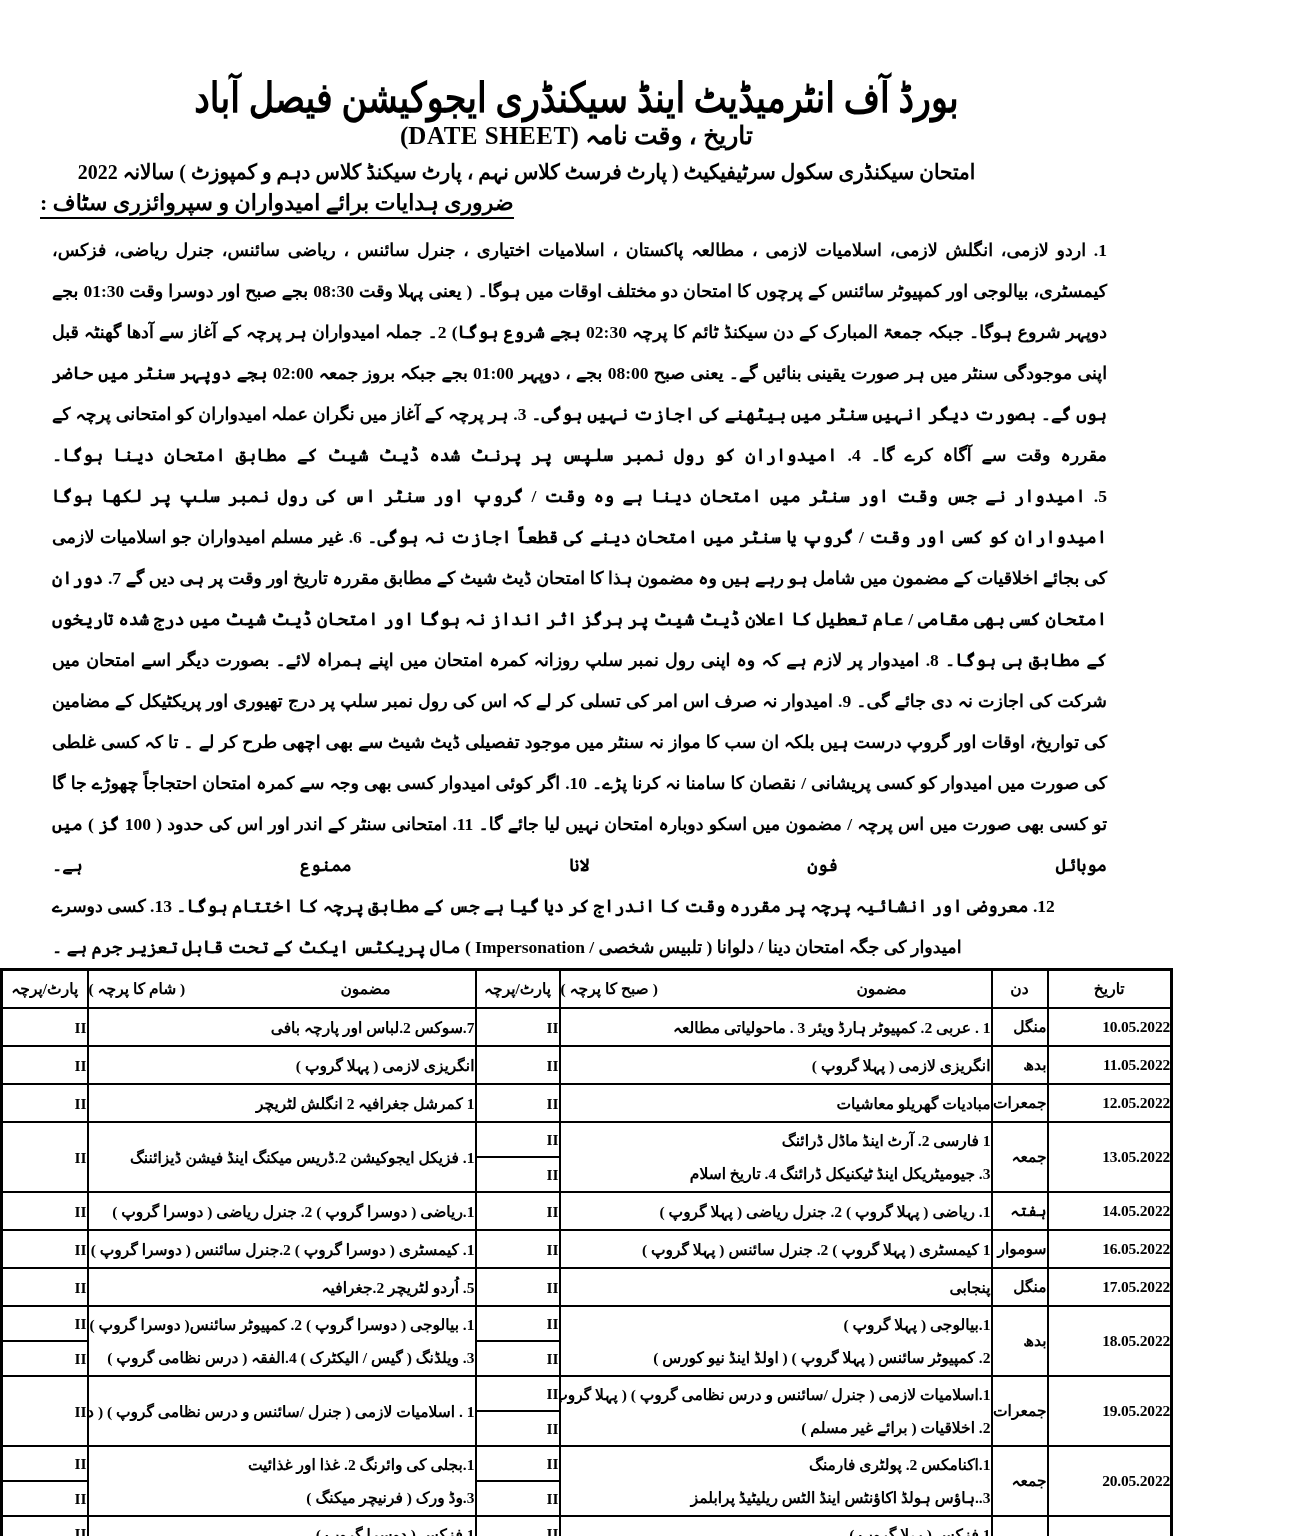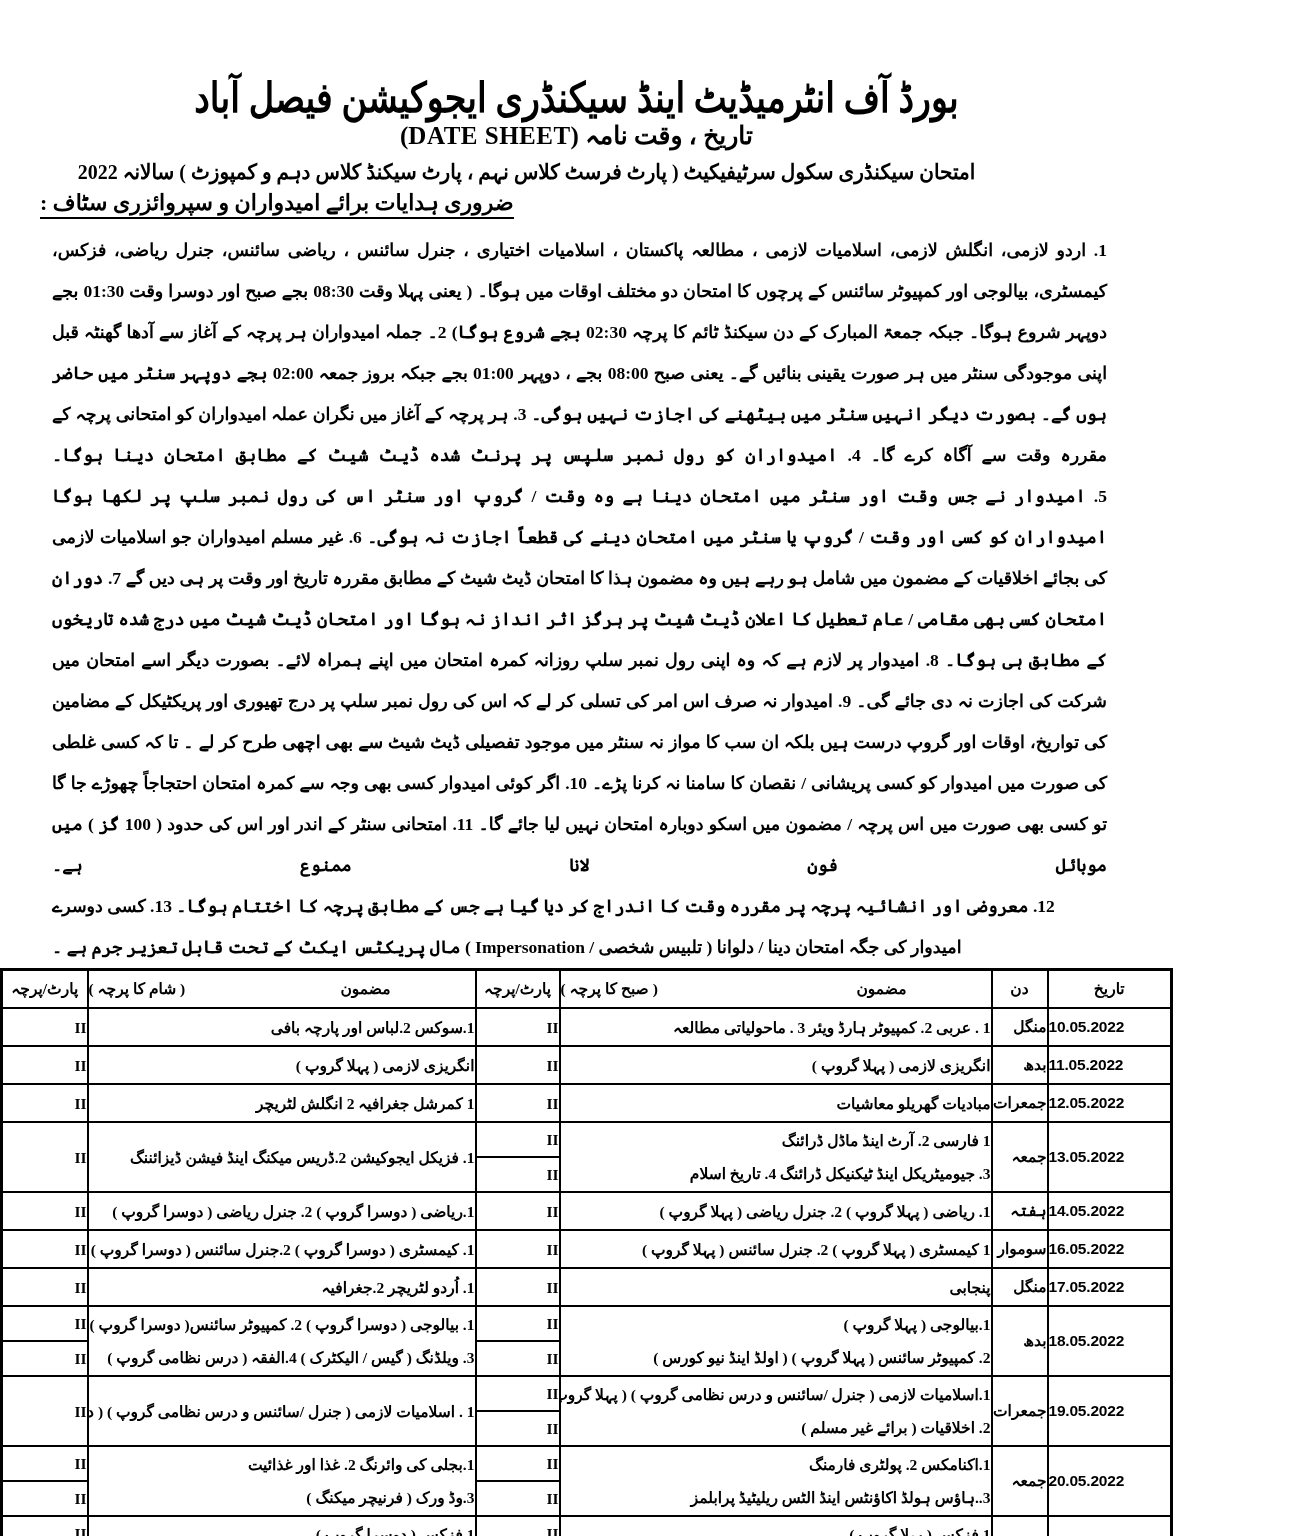--- a/index.html
+++ b/index.html
@@ -131,22 +131,22 @@
 
   thead th {
     height: 36px;
     text-align: center;
     font-size: 15px;
   }
   th.h-subj { text-align: left; padding-right: 0; padding-left: 10px; }
   th.h-subj .lbl-subj { float: right; margin-right: 84px; }
 
   td.date {
-    text-align: left;
-    font-family: Liberation Sans, sans-serif;
+    text-align: right;
+    font-family: Liberation Serif, serif;
     font-size: 18px;
     letter-spacing: -0.2px;
     direction: ltr;
   }
   td.day  { text-align: right; font-size: 14.5px; }
   td.part {
     text-align: right;
     font-family: "Liberation Serif", serif;
     font-size: 19px;
     direction: ltr;
@@ -224,21 +224,21 @@
         <tr class="r1">
           <td class="date">10.05.2022</td>
           <td class="day">منگل</td>
           <td class="subj">
             <span class="sline">1 . عربی       2. کمپیوٹر ہارڈ ویئر      3 . ماحولیاتی مطالعہ</span>
           </td>
           <td class="part">
             <span class="pline">II</span>
           </td>
           <td class="subj">
-            <span class="sline">1.سوکس            2.لباس اور پارچہ بافی</span>
+            <span class="sline">7.سوکس            2.لباس اور پارچہ بافی</span>
           </td>
           <td class="part">
             <span class="pline">II</span>
           </td>
         </tr>
         <tr class="r1">
           <td class="date">11.05.2022</td>
           <td class="day">بدھ</td>
           <td class="subj">
             <span class="sline">انگریزی لازمی ( پہلا گروپ )</span>
@@ -322,21 +322,21 @@
         <tr class="r1">
           <td class="date">17.05.2022</td>
           <td class="day">منگل</td>
           <td class="subj">
             <span class="sline">پنجابی</span>
           </td>
           <td class="part">
             <span class="pline">II</span>
           </td>
           <td class="subj">
-            <span class="sline">1. اُردو لٹریچر     2.جغرافیہ</span>
+            <span class="sline">5. اُردو لٹریچر     2.جغرافیہ</span>
           </td>
           <td class="part">
             <span class="pline">II</span>
           </td>
         </tr>
         <tr class="r2">
           <td class="date">18.05.2022</td>
           <td class="day">بدھ</td>
           <td class="subj">
             <span class="sline">1.بیالوجی  ( پہلا گروپ )</span>

